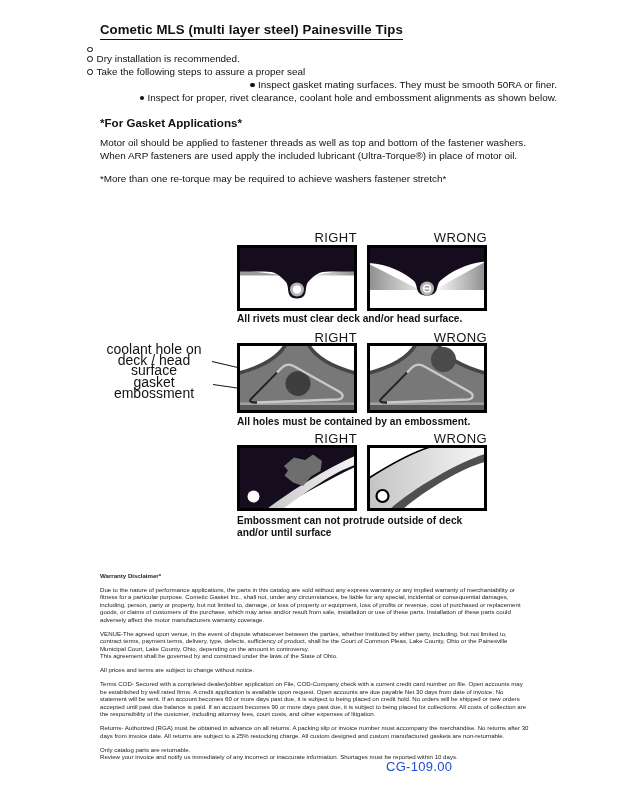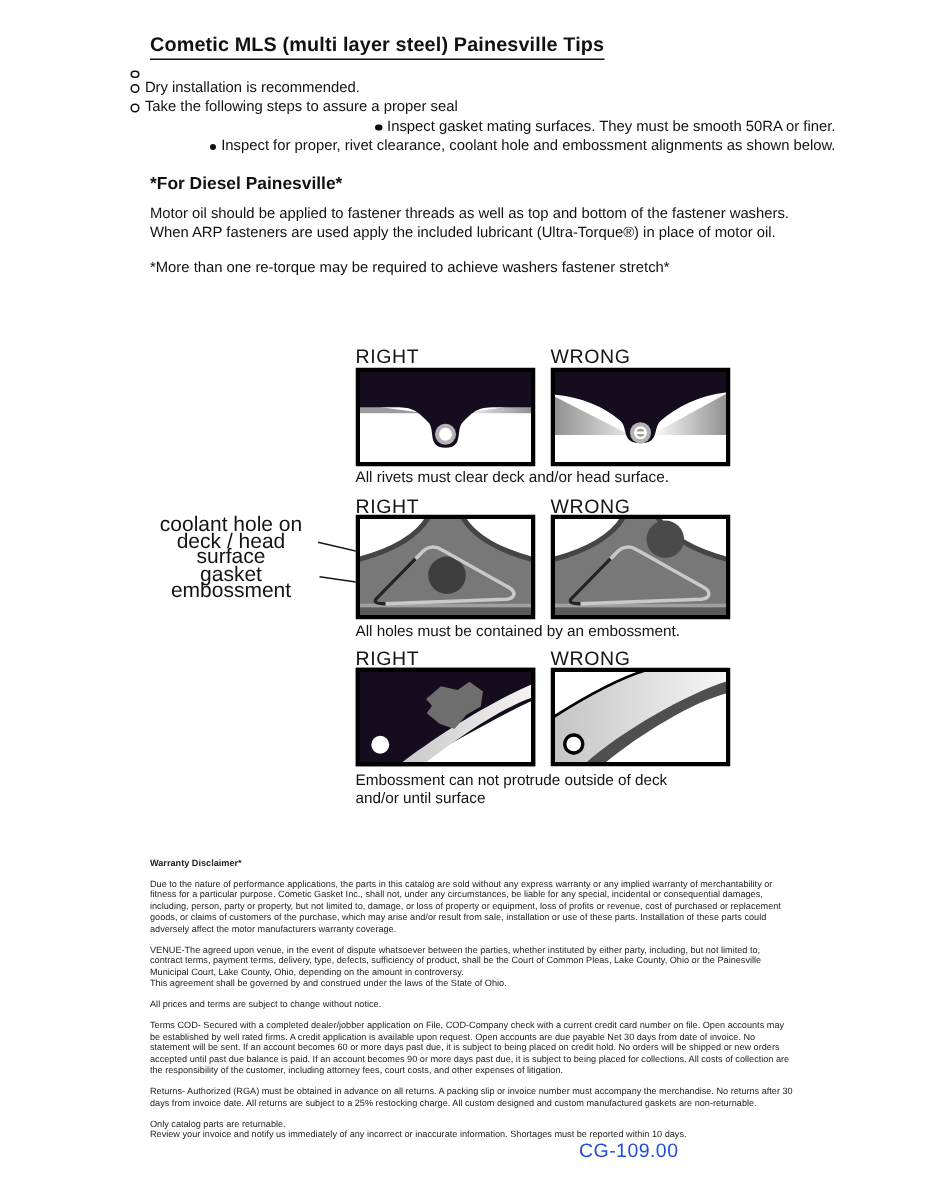--- a/index.html
+++ b/index.html
@@ -15,23 +15,23 @@
   .bullets{position:absolute;left:87px;top:43px;font-size:9.9px;line-height:13px;width:470px;}
   .b-row{display:flex;align-items:flex-start;}
   .b-dot{width:3.6px;height:3.6px;border:1px solid #111;border-radius:50%;margin:3.8px 4px 0 0;flex:none;}
   .sb-row{margin-left:27px;justify-content:flex-end;}
   .sb-dot{width:4.2px;height:4.2px;background:#111;border-radius:50%;margin:4.2px 3.5px 0 0;flex:none;}
 
   .diesel{position:absolute;left:100px;top:116px;width:452px;font-size:9.9px;line-height:13.2px;}
   .diesel .h{font-size:11.6px;font-weight:700;margin:0 0 7px 0;}
   .diesel p{margin:0 0 9px 0;white-space:pre-line;}
 
-  .dg-label{position:absolute;width:120px;text-align:left;font-size:13px;letter-spacing:0.4px;color:#151515;}
+  .dg-label{position:absolute;width:120px;text-align:right;font-size:13px;letter-spacing:0.4px;color:#151515;}
   svg.dg{position:absolute;}
-  .dg-caption{position:absolute;left:237px;font-size:10.2px;line-height:11.6px;white-space:pre-line;color:#131313;}
+  .dg-caption{position:absolute;left:237px;font-size:10.2px;line-height:11.6px;white-space:pre-line;color:#131313;font-weight:bold;}
   .side-label{position:absolute;font-size:14px;line-height:10.6px;text-align:center;width:118px;left:95px;white-space:pre-line;color:#131313;}
   .conn{position:absolute;height:1.2px;background:#161616;transform-origin:0 50%;}
 
   .legal{position:absolute;left:100px;top:572px;width:430px;font-size:6.1px;line-height:7.5px;color:#222;}
   .legal .h{font-weight:700;margin:0 0 6px 0;}
   .legal p{margin:0 0 6.5px 0;}
   .legal p.tight{margin-bottom:0;}
 
   .code{position:absolute;left:386px;top:759px;font-size:13px;letter-spacing:0.3px;color:#1d4ed8;}
 </style>
@@ -56,21 +56,21 @@
     <span class="sb-dot"></span>
     <span>Inspect gasket mating surfaces.  They must be smooth 50RA or finer.</span>
   </div>
   <div class="b-row sb-row">
     <span class="sb-dot"></span>
     <span>Inspect for proper, rivet clearance, coolant hole and embossment alignments as shown below.</span>
   </div>
 </div>
 
 <div class="diesel">
-  <div class="h">*For Diesel Painesville*</div>
+  <div class="h">*For Gasket Applications*</div>
   <p>Motor oil should be applied to fastener threads as well as top and bottom of the fastener washers.
 When ARP fasteners are used apply the included lubricant (Ultra-Torque®) in place of motor oil.</p>
   <p>*More than one re-torque may be required to achieve washers fastener stretch*</p>
 </div>
 
 <div class="dg-label" style="left:237px;top:230px">RIGHT</div>
 <div class="dg-label" style="left:367px;top:230px">WRONG</div>
 
 <svg class="dg" style="left:237px;top:245px" width="120" height="66" viewBox="0 0 120 66">
   <defs>

